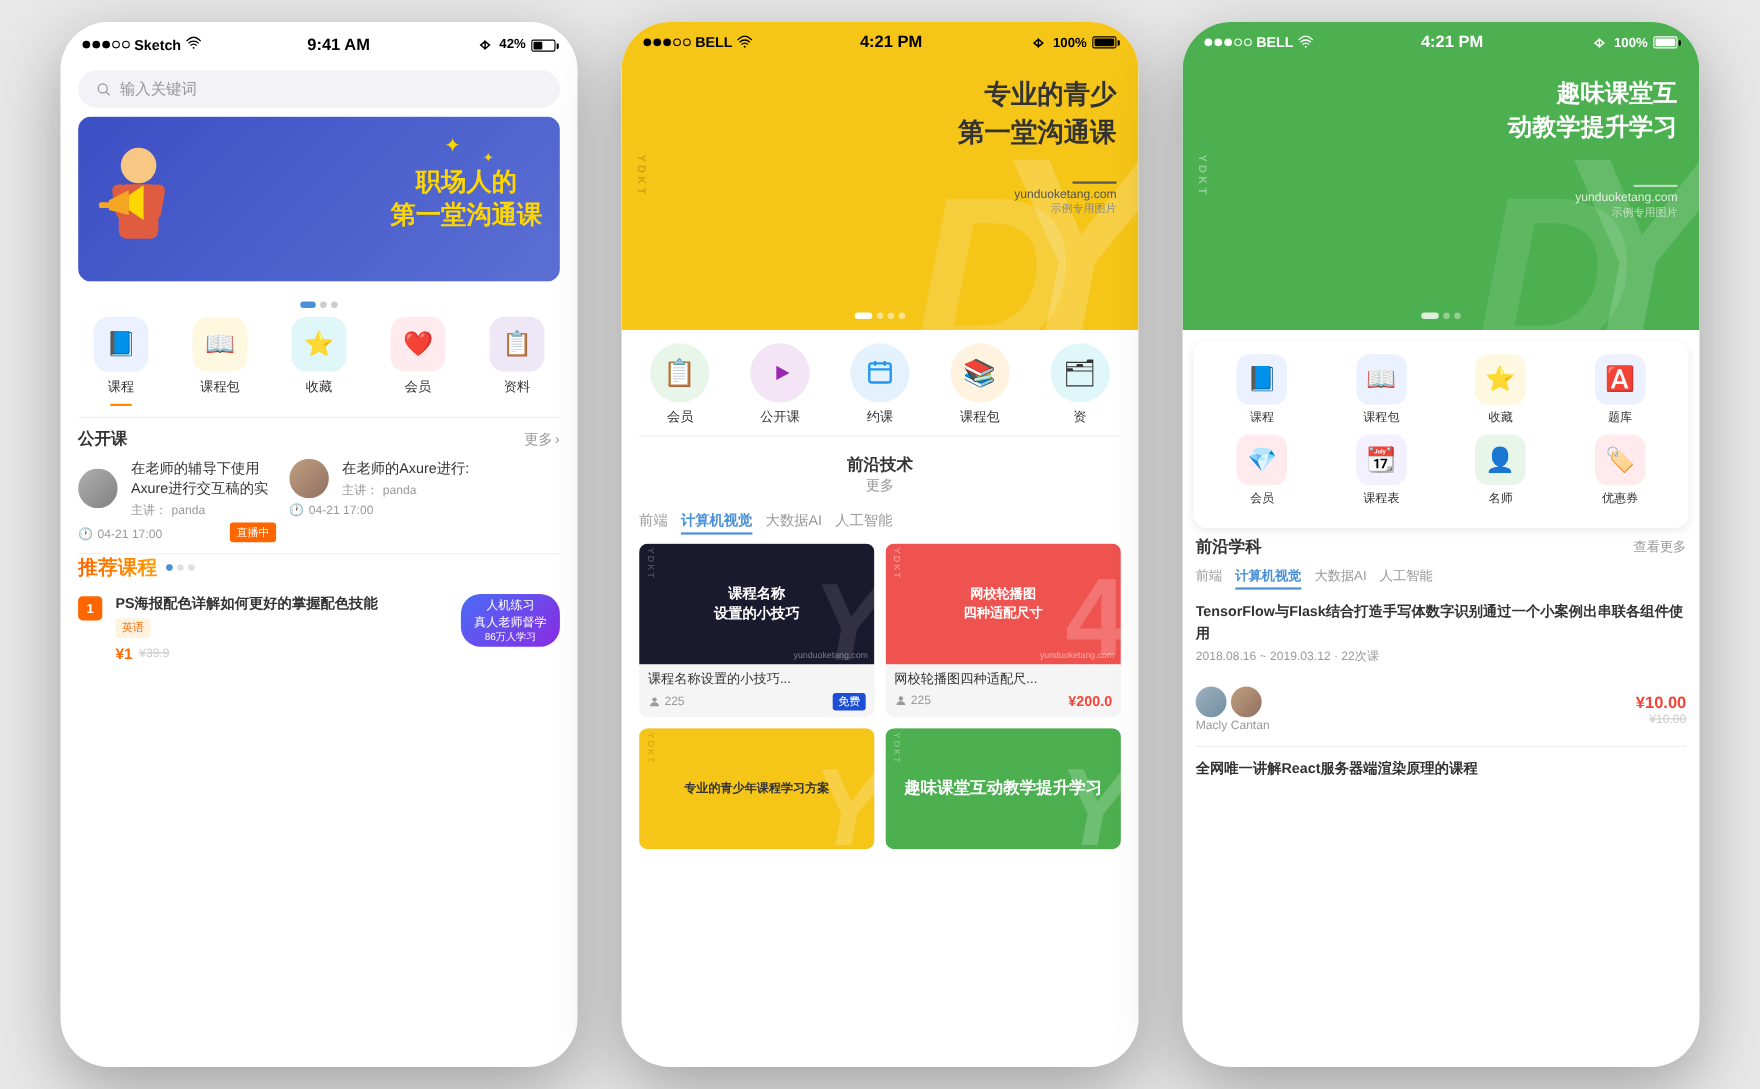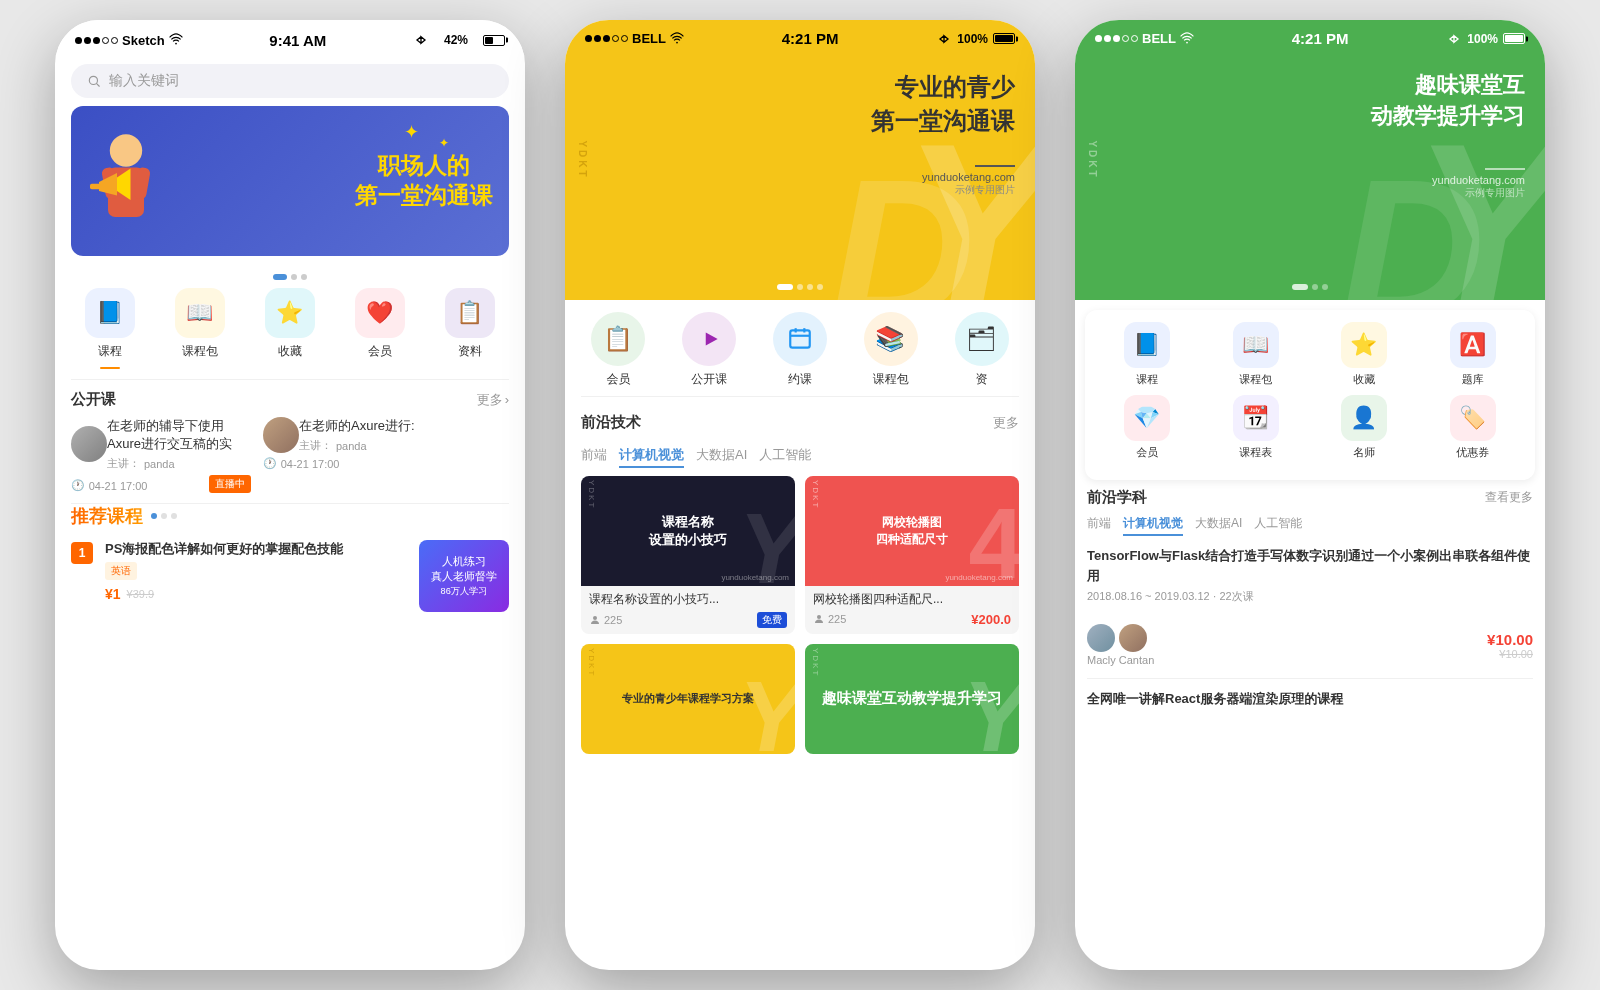--- a/index.html
+++ b/index.html
@@ -35,21 +35,21 @@
       justify-content: space-between;
       align-items: center;
       padding: 10px 20px 6px;
       font-size: 13px;
       font-weight: 600;
       flex-shrink: 0;
       height: 36px;
     }
     .status-bar .time { font-size: 15px; font-weight: 600; }
     .status-bar .left { display: flex; align-items: center; gap: 4px; }
-    .status-bar .right { display: flex; align-items: center; gap: 15px; font-size: 12px; }
+    .status-bar .right { display: flex; align-items: flex-end; gap: 5px; font-size: 12px; }
     .signal-dots { display: flex; gap: 2px; }
     .dot { width: 7px; height: 7px; border-radius: 50%; }
     .dot.filled { background: #000; }
     .dot.empty { background: transparent; border: 1.5px solid #000; }
     .battery {
       width: 22px; height: 11px; border: 1.5px solid #000; border-radius: 2px; position: relative;
       display: flex; align-items: center; padding: 1px;
     }
     .battery::after {
       content: ''; position: absolute; right: -4px; top: 50%; transform: translateY(-50%);
@@ -141,21 +141,21 @@
     
     .course-list {
       display: flex; gap: 12px; padding: 0 16px 10px; overflow: hidden;
     }
     .course-card-h {
       flex: 0 0 auto;
       width: 180px;
       background: #fff;
     }
     .course-card-h .avatar-row {
-      display: flex; align-items: center; gap: 0; margin-bottom: 4px;
+      display: flex; align-items: center; gap: 12px; margin-bottom: 4px;
     }
     .avatar {
       width: 36px; height: 36px; border-radius: 50%; background: #ccc;
       overflow: hidden; flex-shrink: 0;
     }
     .avatar-img {
       width: 100%; height: 100%;
       background: linear-gradient(135deg, #a0a0a0, #d0d0d0);
     }
     .course-title { font-size: 13px; color: #333; line-height: 1.4; }
@@ -176,21 +176,21 @@
     }
     .recommend-card {
       display: flex; gap: 12px; align-items: flex-start; margin-bottom: 10px;
     }
     .rank-badge {
       width: 22px; height: 22px; background: #FF6600; color: #fff;
       border-radius: 4px; display: flex; align-items: center; justify-content: center;
       font-size: 12px; font-weight: 700; flex-shrink: 0; margin-top: 2px;
     }
     .course-thumb {
-      width: 90px; height: 72px; border-radius: 8px; flex-shrink: 0; overflow: hidden;
+      width: 90px; height: 48px; border-radius: 18px; flex-shrink: 0; overflow: hidden;
     }
     .course-name { font-size: 13px; color: #333; line-height: 1.4; font-weight: 600; }
     .tag { background: #FFF3E0; color: #FF6600; font-size: 10px; padding: 2px 6px; border-radius: 3px; display: inline-block; margin: 3px 0; }
     .price-row { display: flex; align-items: center; gap: 6px; margin-top: 3px; }
     .price-new { color: #FF6600; font-size: 14px; font-weight: 700; }
     .price-old { color: #ccc; font-size: 11px; text-decoration: line-through; }
 
     
     .divider { height: 1px; background: #f0f0f0; margin: 0 16px; }
 
@@ -622,21 +622,21 @@
           <span>课程包</span>
         </div>
         <div class="p2-cat-item">
           <div class="p2-cat-icon" style="background:#E0F7FA;">🗂</div>
           <span>资</span>
         </div>
       </div>
 
       <div class="divider"></div>
 
-      <div class="section-header" style="margin-top:6px;">
+      <div class="section-header" style="margin-top:6px;flex-direction:column;">
         <span class="section-title">前沿技术</span>
         <span class="section-more">更多</span>
       </div>
 
       <div class="tags-row">
         <span class="tag-item">前端</span>
         <span class="tag-item active">计算机视觉</span>
         <span class="tag-item">大数据AI</span>
         <span class="tag-item">人工智能</span>
       </div>

